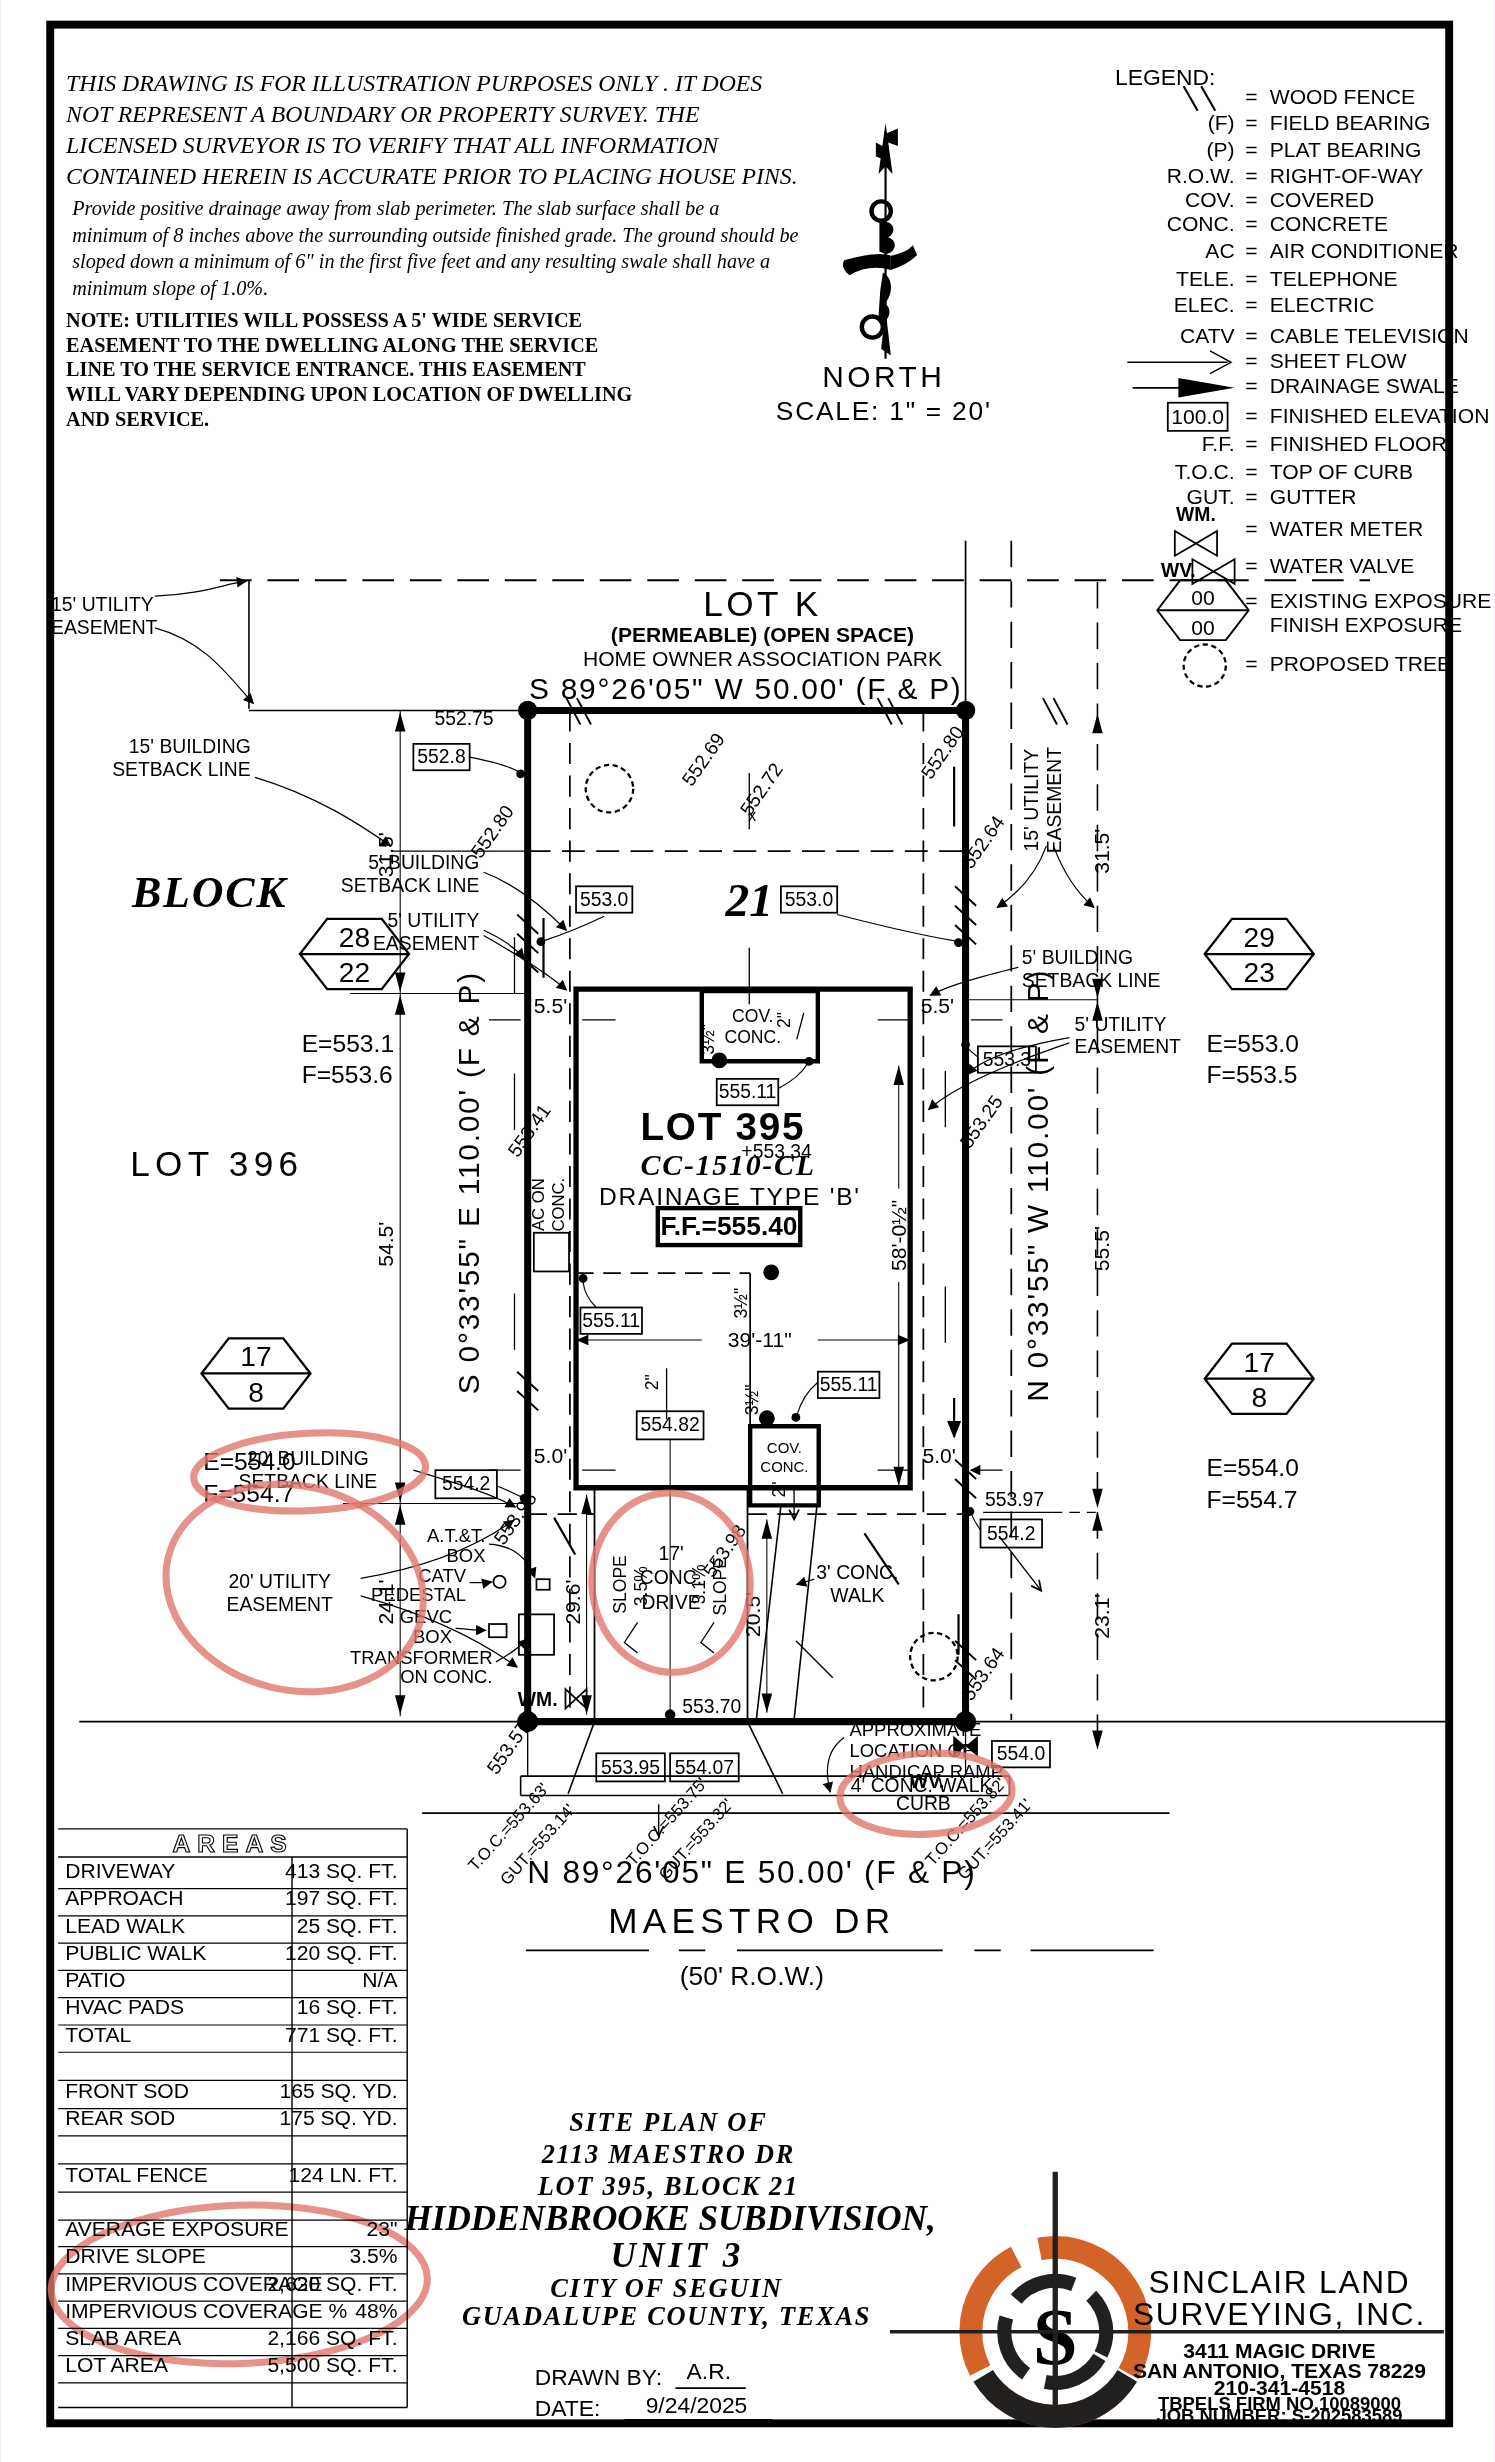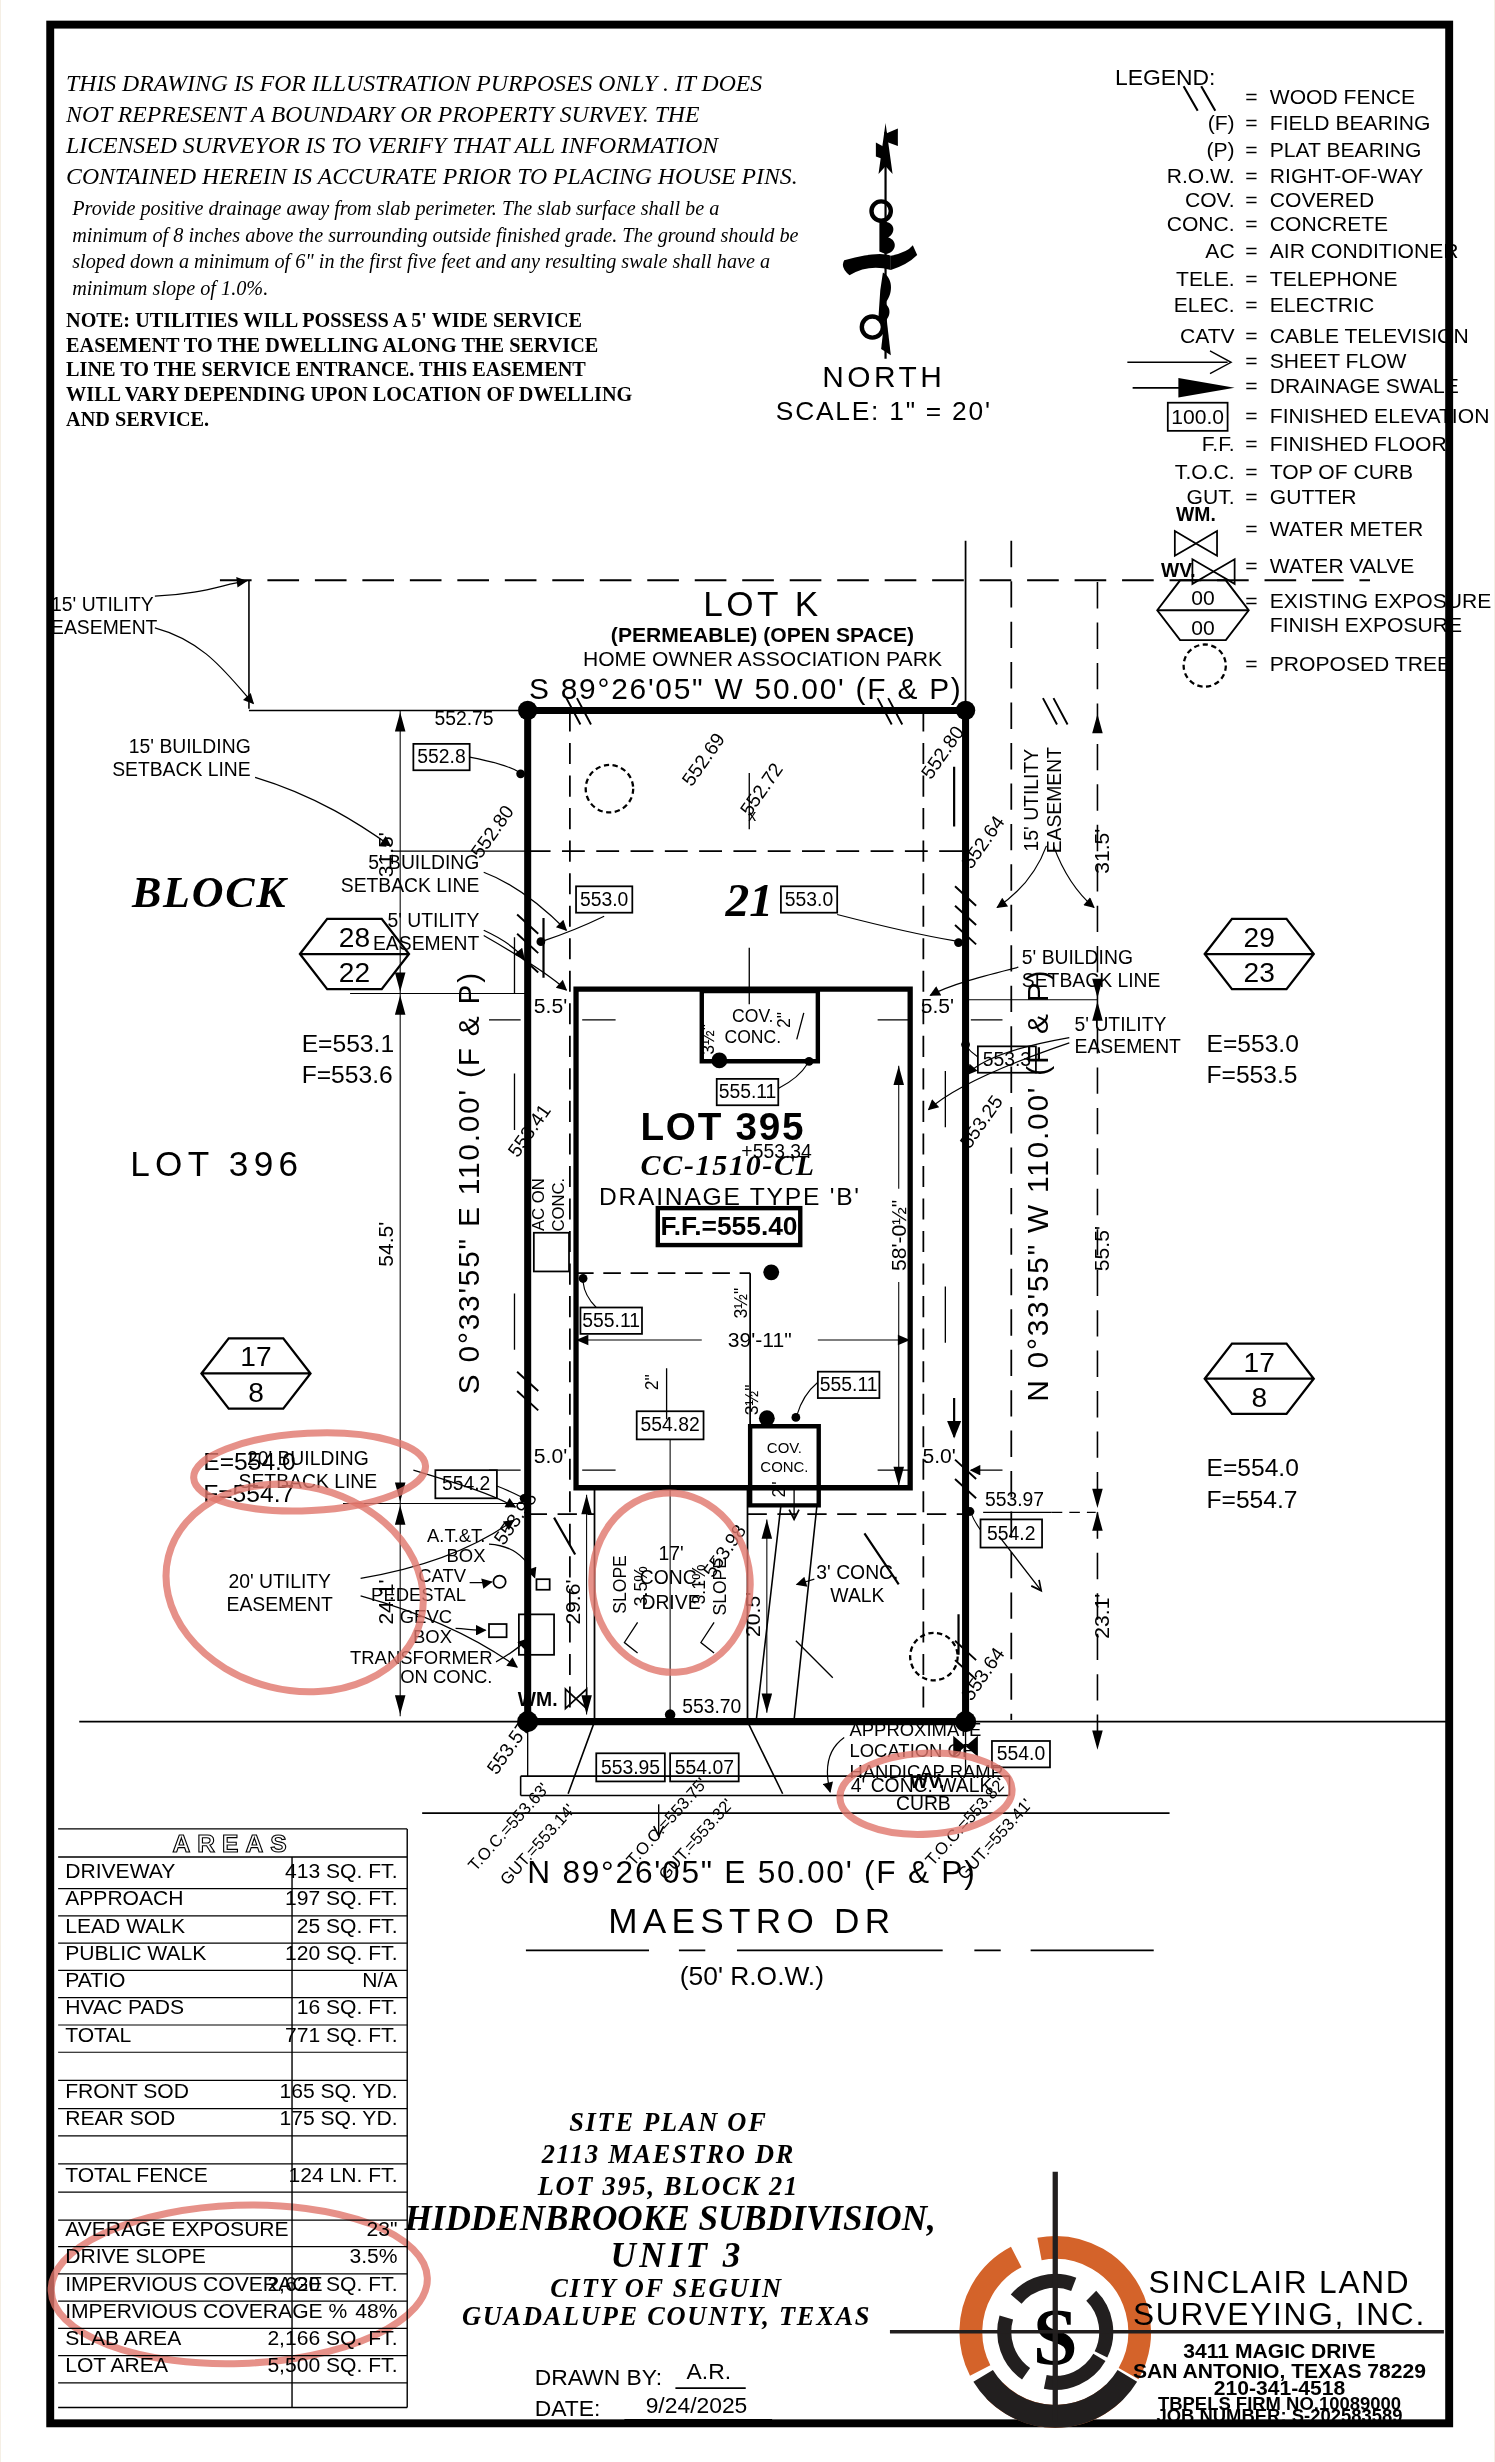--- a/index.html
+++ b/index.html
@@ -1,16 +1,16 @@
 <!DOCTYPE html>
 <html style="font-size:14px"><head>
 <meta charset="utf-8">
 <style>
   html,body{margin:0;padding:0;background:#888;}
-  #sheet{position:relative;width:1495px;height:2462px;background:#a16207;margin:0 auto;overflow:hidden;}
+  #sheet{position:relative;width:1495px;height:2462px;background:#d946ef;margin:0 auto;overflow:hidden;}
   svg{position:absolute;left:0;top:0;}
   text{font-family:"Liberation Sans",sans-serif;fill:#000;}
   .t17{font-size:17px}.t18{font-size:18px}.t19{font-size:19px}.t20{font-size:20px}
   .t21{font-size:21px}.t22{font-size:22px}.t23{font-size:23px}.t24{font-size:24px}
   .t26{font-size:26px}.t27{font-size:27px}.t28{font-size:28px}.t30{font-size:30px}
   .t32{font-size:32px}.t34{font-size:34px}.t36{font-size:36px}.t40{font-size:40px}
   .t44{font-size:44px}.t50{font-size:50px}.t54{font-size:54px}.t90{font-size:92px}
   .b{font-weight:bold}
   .ser{font-family:"Liberation Serif",serif}
   .ser-i{font-family:"Liberation Serif",serif;font-style:italic}

